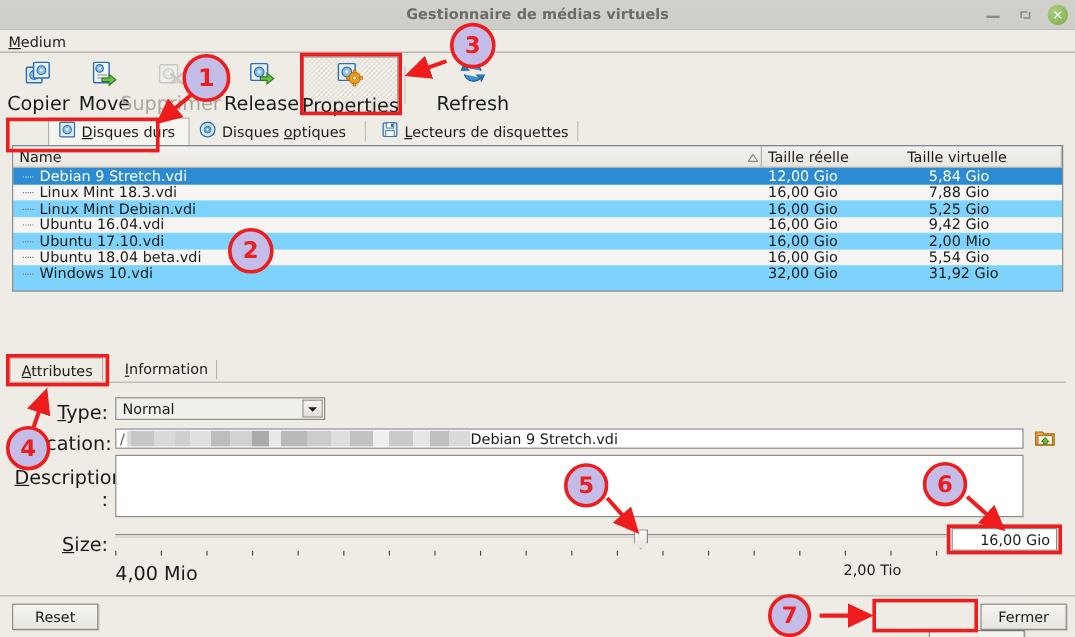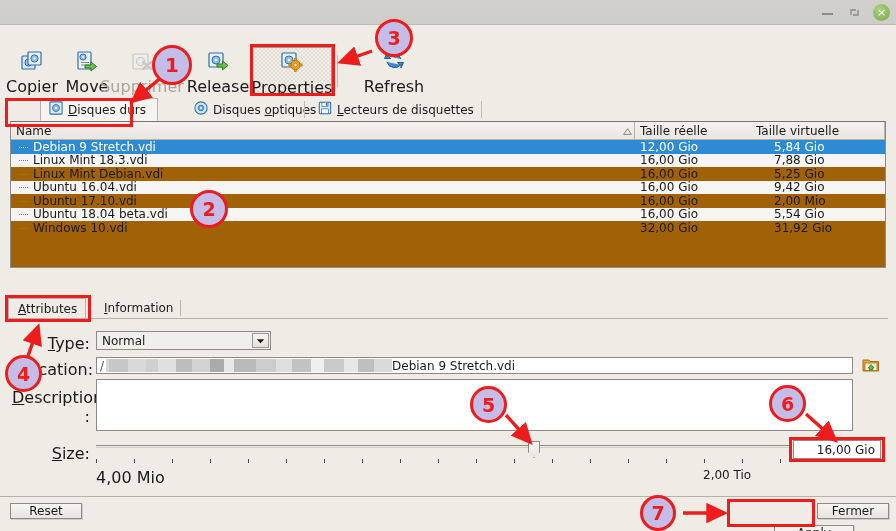--- a/index.html
+++ b/index.html
@@ -93,22 +93,22 @@
   .mtab.active {
     background: #f6f4ef;
     border: 1px solid #b5b2ac;
     border-bottom: 1px solid #f6f4ef;
   }
   .mtab-sep { position: absolute; top: 3px; width: 1px; height: 17px; background: #c0bdb7; }
   .mtab u { text-decoration: underline; }
 
   
   .tablewrap {
-    position: absolute; left: 10px; top: 121px; width: 876px; height: 147px;
-    background: #a16207;
+    position: absolute; left: 10px; top: 121px; width: 876px; height: 122px;
+    background: #7dd3fc;
     border: 1px solid #8f8c87;
     border-top-color: #76736e;
   }
   .thead {
     display: flex; height: 18px;
     background: linear-gradient(to bottom, #f4f2ed 0%, #e9e6df 100%);
     border-bottom: 1px solid #b5b2ac;
   }
   .th {
     font-size: 12px; color: #1a1a1a;
@@ -219,21 +219,21 @@
     padding-right: 5px;
     font-size: 12px; color: #1a1a1a;
   }
 
   
   .bottombar {
     position: absolute; left: 0; top: 496px; width: 896px; height: 35px;
     background: #efece6; border-top: 1px solid #b5b2ac;
   }
   .btn {
-    position: absolute; height: 16px;
+    position: absolute; height: 22px;
     background: linear-gradient(to bottom, #f7f5f1 0%, #e8e5de 100%);
     border: 1px solid #8e8b86;
     box-shadow: 1px 1px 0 rgba(0,0,0,.13);
     display: flex; align-items: center; justify-content: center;
     font-size: 12px; color: #1a1a1a;
   }
 
   
   .ann-box {
     position: absolute; border: 3px solid #ee1c1c; pointer-events: none;
@@ -246,32 +246,36 @@
     font-family: "DejaVu Sans", sans-serif;
   }
   .ann-arrow { position: absolute; pointer-events: none; }
 </style>
 </head>
 <body>
 
 <div id="app">
 
   <div class="titlebar">
+    <div class="titlebar-text">Gestionnaire de médias virtuels</div>
     <div class="win-btns">
       <div class="win-btn win-min"></div>
       <div class="win-btn win-max">
         <svg width="17" height="17" viewBox="0 0 17 17">
           <path d="M5 11 L5 6 L10 6" fill="none" stroke="#8d8a85" stroke-width="1.3"></path>
           <path d="M12 6 L12 11 L7 11" fill="none" stroke="#8d8a85" stroke-width="1.3"></path>
         </svg>
       </div>
       <div class="win-btn win-close">×</div>
     </div>
   </div>
 
+  <div class="menubar">
+    <div class="menu-item"><u>M</u>edium</div>
+  </div>
 
   <div class="toolbar">
 
     <div class="tb-btn" style="left:4px;">
       <span class="tb-icon">
         <svg width="24" height="24" viewBox="0 0 24 24">
           <rect x="2" y="6" width="13" height="13" rx="1" fill="#dbe9f7" stroke="#2f6ea8" stroke-width="1.2"></rect>
           <circle cx="8.5" cy="12.5" r="3.6" fill="#8fc0e8" stroke="#2f6ea8" stroke-width="1"></circle>
           <circle cx="8.5" cy="12.5" r="1.1" fill="#fff"></circle>
           <rect x="8" y="2" width="13" height="13" rx="1" fill="#e6f1fb" stroke="#2f6ea8" stroke-width="1.2"></rect>
@@ -360,21 +364,21 @@
     <div class="mtab active" style="left:8px; width:118px;">
       <span>
         <svg width="14" height="14" viewBox="0 0 16 16">
           <rect x="1" y="1" width="14" height="14" rx="1" fill="#dfedfa" stroke="#2f6ea8" stroke-width="1.2"></rect>
           <circle cx="8" cy="8" r="4" fill="#8fc0e8" stroke="#2f6ea8" stroke-width="1"></circle>
           <circle cx="8" cy="8" r="1.2" fill="#fff"></circle>
         </svg>
       </span>
       <span><u>D</u>isques durs</span>
     </div>
-    <div class="mtab" style="left:154px;">
+    <div class="mtab" style="left:126px;">
       <span>
         <svg width="14" height="14" viewBox="0 0 16 16">
           <circle cx="8" cy="8" r="7" fill="#cfe6f7" stroke="#2f6ea8" stroke-width="1.2"></circle>
           <circle cx="8" cy="8" r="3.2" fill="#6fa9d8" stroke="#2f6ea8" stroke-width=".9"></circle>
           <circle cx="8" cy="8" r="1.1" fill="#ffffff"></circle>
         </svg>
       </span>
       <span>Disques <u>o</u>ptiques</span>
     </div>
     <div class="mtab-sep" style="left:272px;"></div>

